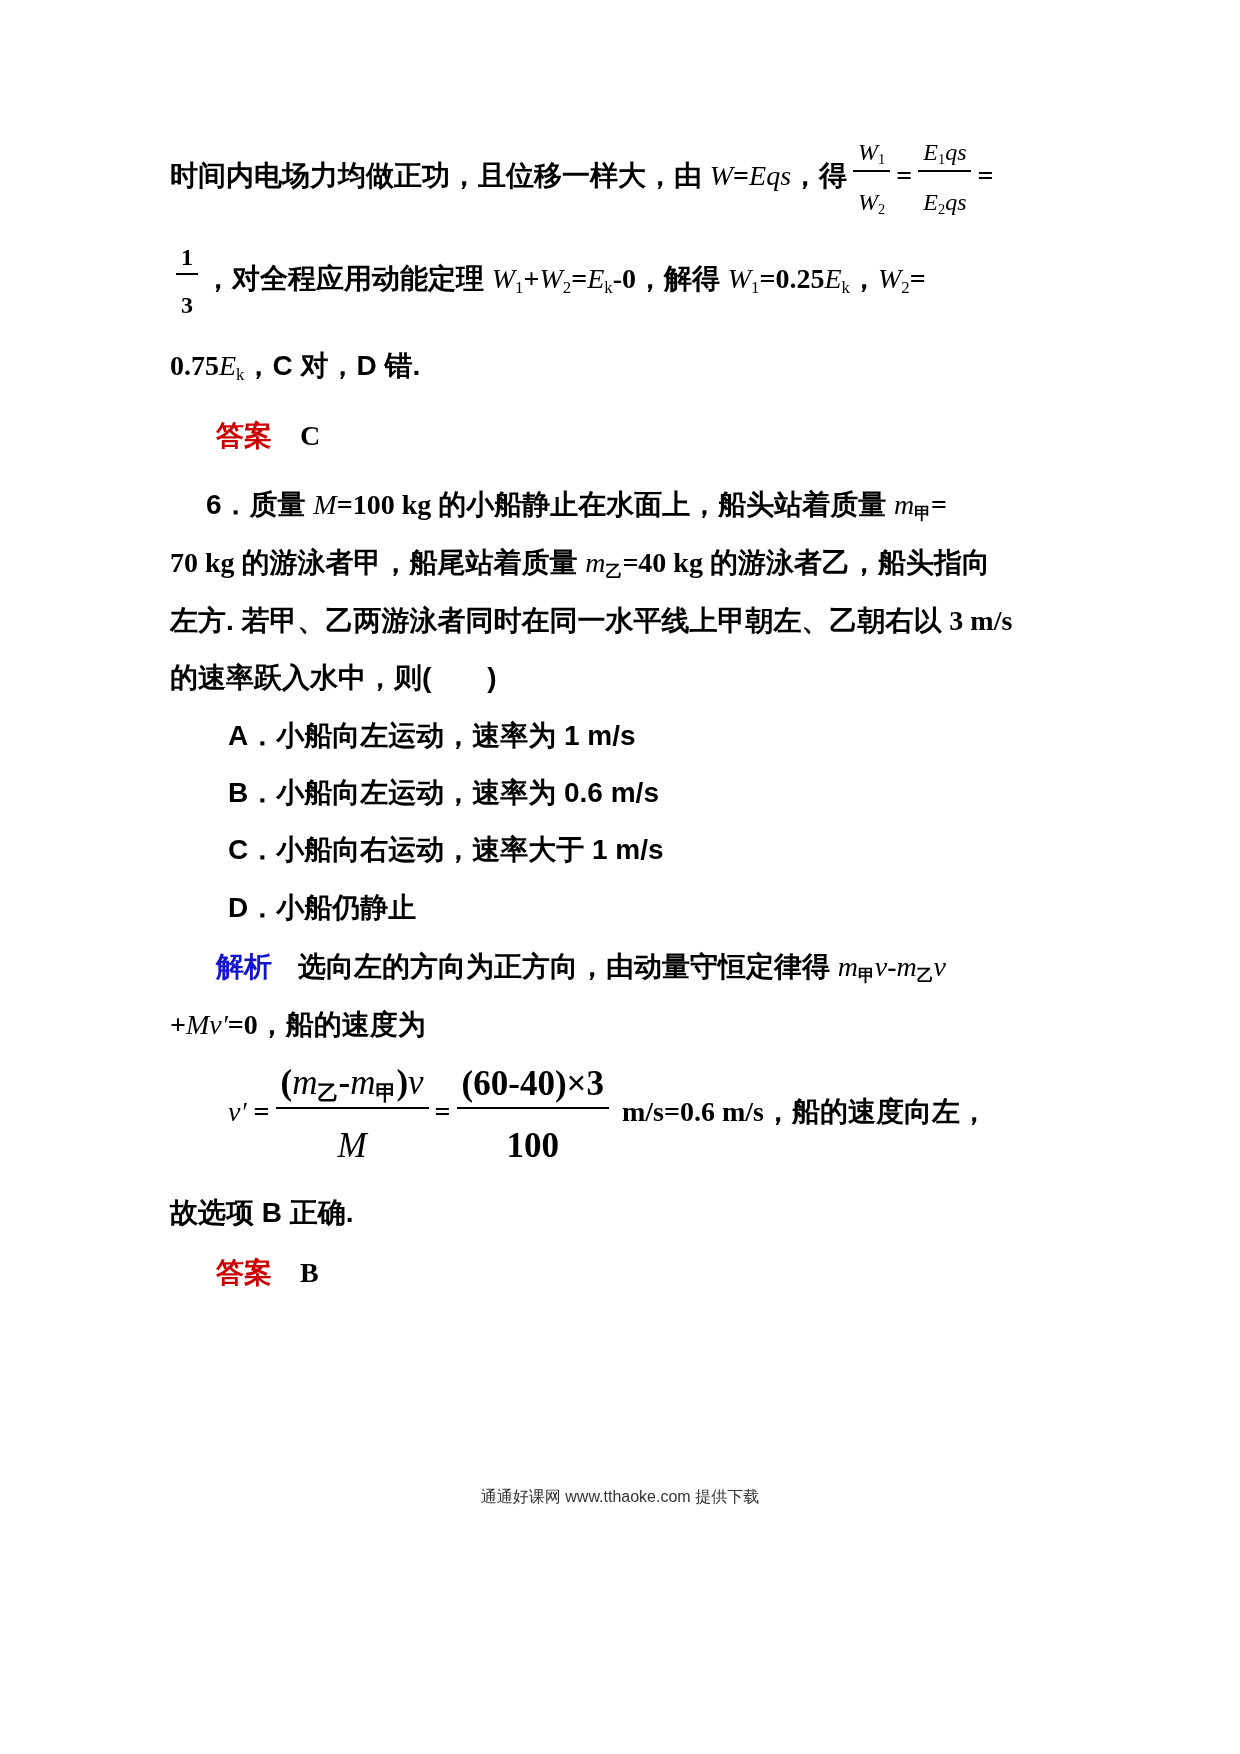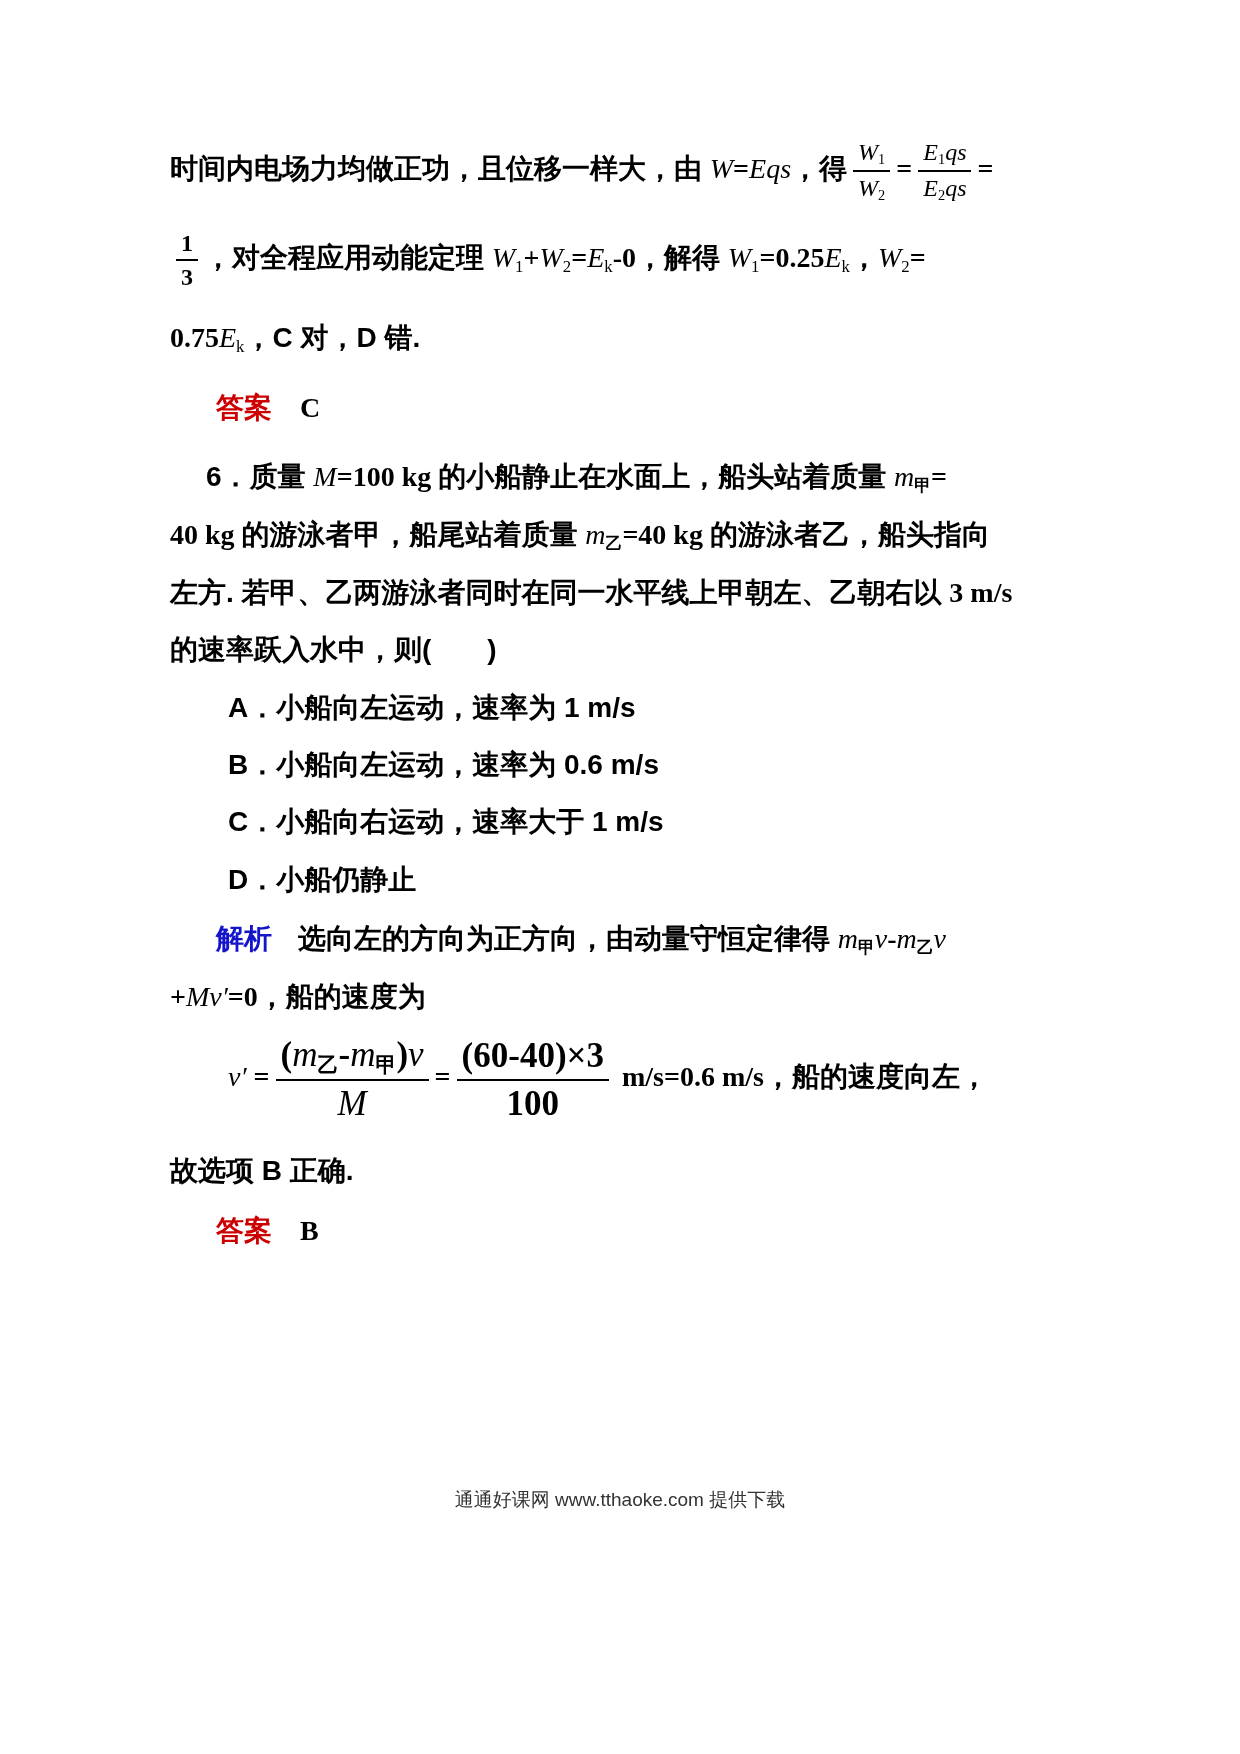--- a/index.html
+++ b/index.html
@@ -15,52 +15,52 @@
   .frac-line { margin-bottom: 24px; }
   .cn { font-family: Liberation Sans, sans-serif; font-weight: 700; }
   .math { font-family: "Liberation Serif", serif; font-style: italic; font-weight: 400; }
   .rm { font-family: "Liberation Serif", serif; font-style: normal; font-weight: 700; }
   .sub { font-size: 0.6em; vertical-align: -0.28em; font-style: normal; font-weight: 400;
          font-family: "Liberation Serif", serif; }
   .sub-cn { font-family: "Liberation Sans", sans-serif; font-weight: 700; }
   .frac { display: inline-block; vertical-align: middle; text-align: center;
           margin: 0 6px; font-size: 24px; line-height: 1.2; }
   .frac .num { display: block; border-bottom: 2px solid #000; padding: 0 5px 2px; text-align: center; }
-  .frac .den { display: block; padding: 2px 5px 0; }
+  .frac .den { display: block; padding: 16px 5px 0; }
   .big .frac { font-size: 35px; }
   .ans-label { color: #cc0000; }
   .analysis-label { color: #1414cc; margin-right: 26px; }
   .ans-value { margin-left: 28px; font-weight: 700; font-family: "Liberation Serif", serif; }
   .ind-q { padding-left: 36px; }
   .ind-a { padding-left: 46px; }
   .ind-o { padding-left: 58px; }
   .mt-lg { margin-top: 26px; }
   .mt-md { margin-top: 16px; }
   .footer { position: absolute; top: 1487px; left: 0; width: 100%; text-align: center;
-            font-size: 19px; color: #333; font-family: "Liberation Sans", sans-serif; }
+            font-size: 16px; color: #333; font-family: "Liberation Sans", sans-serif; }
 </style>
 </head>
 <body>
 
 <div class="page">
   <main class="content">
 
     <section>
       <div class="line frac-line"><span class="cn">时间内电场力均做正功，且位移一样大，由 </span><span class="math">W</span><span class="rm">=</span><span class="math">Eqs</span><span class="cn">，得</span><span class="frac"><span class="num"><span class="math">W</span><span class="sub">1</span></span><span class="den"><span class="math">W</span><span class="sub">2</span></span></span><span class="rm">=</span><span class="frac"><span class="num"><span class="math">E</span><span class="sub">1</span><span class="math">qs</span></span><span class="den"><span class="math">E</span><span class="sub">2</span><span class="math">qs</span></span></span><span class="rm">=</span></div>
 
       <div class="line frac-line"><span class="frac"><span class="num rm">1</span><span class="den rm">3</span></span><span class="cn">，对全程应用动能定理 </span><span class="math">W</span><span class="sub">1</span><span class="rm">+</span><span class="math">W</span><span class="sub">2</span><span class="rm">=</span><span class="math">E</span><span class="sub">k</span><span class="rm">-0</span><span class="cn">，解得 </span><span class="math">W</span><span class="sub">1</span><span class="rm">=0.25</span><span class="math">E</span><span class="sub">k</span><span class="cn">，</span><span class="math">W</span><span class="sub">2</span><span class="rm">=</span></div>
 
       <div class="line"><span class="rm">0.75</span><span class="math">E</span><span class="sub">k</span><span class="cn">，C 对，D 错.</span></div>
 
       <div class="line ind-a mt-lg"><span class="cn ans-label">答案</span><span class="ans-value">C</span></div>
     </section>
 
     <section>
       <div class="line ind-q mt-lg"><span class="cn">6．质量 </span><span class="math">M</span><span class="rm">=100 kg </span><span class="cn">的小船静止在水面上，船头站着质量 </span><span class="math">m</span><span class="sub sub-cn">甲</span><span class="rm">=</span></div>
-      <div class="line"><span class="rm">40 kg </span><span class="cn">的游泳者甲，船尾站着质量 </span><span class="math">m</span><span class="sub sub-cn">乙</span><span class="rm">=40 kg </span><span class="cn">的游泳者乙，船头指向</span></div>
+      <div class="line"><span class="rm">70 kg </span><span class="cn">的游泳者甲，船尾站着质量 </span><span class="math">m</span><span class="sub sub-cn">乙</span><span class="rm">=40 kg </span><span class="cn">的游泳者乙，船头指向</span></div>
       <div class="line"><span class="cn">左方. 若甲、乙两游泳者同时在同一水平线上甲朝左、乙朝右以 </span><span class="rm">3 m/s</span></div>
       <div class="line"><span class="cn">的速率跃入水中，则(　　)</span></div>
 
       <div>
         <div class="line cn ind-o">A．小船向左运动，速率为 1 m/s</div>
         <div class="line cn ind-o">B．小船向左运动，速率为 0.6 m/s</div>
         <div class="line cn ind-o">C．小船向右运动，速率大于 1 m/s</div>
         <div class="line cn ind-o">D．小船仍静止</div>
       </div>
     </section>

